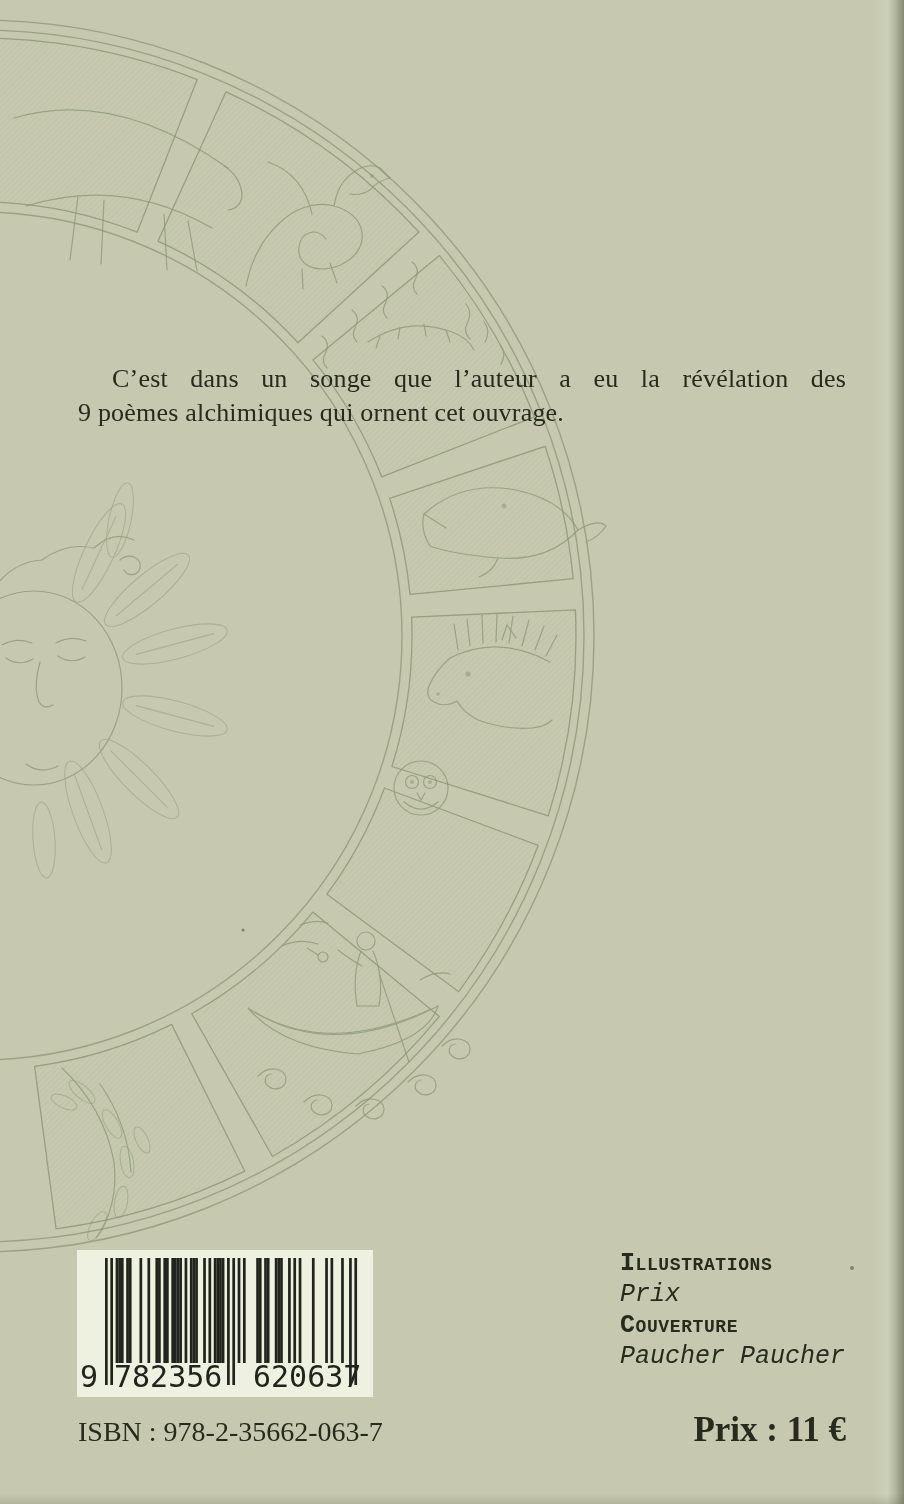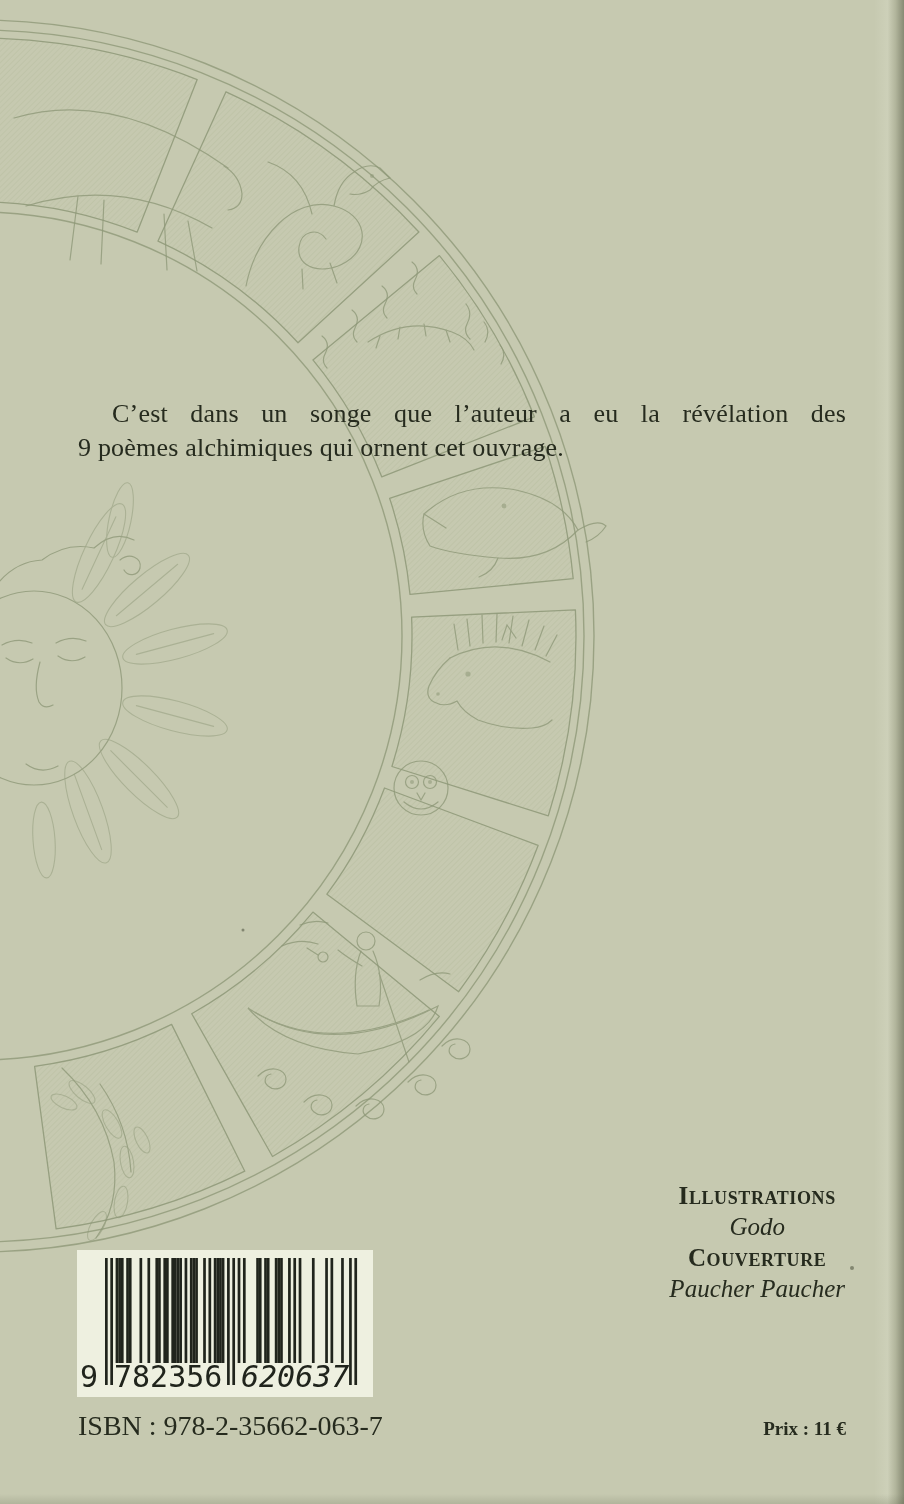--- a/index.html
+++ b/index.html
@@ -16,53 +16,53 @@
   .wheel-panels path { fill:url(#hatch); stroke:#8e9878; stroke-width:1.3; stroke-linejoin:round; opacity:0.85; }
   .wheel-ring circle { fill:none; stroke:#8e9878; stroke-width:1.4; opacity:0.8; }
   .leaf { stroke:#8e9878; fill:none; stroke-width:1.1; opacity:0.62; }
 
   
   .blurb {
     position:absolute; z-index:10; left:78px; top:362px; width:768px;
     font-size:26px; line-height:34px; letter-spacing:0.2px;
   }
   .blurb .line { white-space:nowrap; }
-  .blurb .indent { padding-left:34px;margin-top:35px; }
+  .blurb .indent { padding-left:34px; }
   .blurb .j { text-align:justify; text-align-last:justify; }
 
   
   .credits {
-    position:absolute; z-index:10; right:59px; top:1180px;
-    text-align:center; font-size:25px; line-height:31px;
+    position:absolute; z-index:10; right:59px; top:1248px;
+    text-align:left; font-size:25px; line-height:31px;font-family:Liberation Mono, monospace;
   }
   .credits .sc { font-variant:small-caps; font-weight:bold; letter-spacing:0.6px; }
   .credits .it { font-style:italic; }
 
   
   .barcode-box {
     position:absolute; z-index:10; left:77px; top:1250px;
     width:296px; height:147px; background:#eef0e0;
   }
   .barcode-box svg { position:absolute; left:0; top:0; }
   .barcode-box svg rect { fill:#20241c; }
   .bc-digit {
     position:absolute; bottom:3px; color:#20241c;
     font-family:"DejaVu Sans Mono", monospace; font-size:30px;
   }
   .bc-prefix { left:3px; }
   .bc-left   { left:37px; }
-  .bc-right  { left:164px;font-style:italic; }
+  .bc-right  { left:176px; }
 
   
   .footer {
     position:absolute; z-index:10; left:78px; right:58px; top:1410px;
     display:flex; justify-content:space-between; align-items:baseline;
   }
   .isbn  { font-size:28px; }
-  .price { font-size:19px; font-weight:bold; }
+  .price { font-size:35px; font-weight:bold; }
 
   
   .edge-shadow {
     position:absolute; z-index:50; top:0; right:0; bottom:0; width:30px; pointer-events:none;
     background:linear-gradient(to right, rgba(120,124,95,0) 0%, rgba(226,229,210,0.25) 45%,
                rgba(96,100,74,0.20) 72%, rgba(66,70,50,0.48) 100%);
   }
   .bottom-shadow {
     position:absolute; z-index:50; left:0; right:0; bottom:0; height:10px; pointer-events:none;
     background:linear-gradient(to bottom, rgba(70,74,52,0) 0%, rgba(70,74,52,0.16) 100%);
@@ -224,21 +224,21 @@
     </g>
   </svg>
 
   <div class="blurb">
     <div class="line indent j">C’est dans un songe que l’auteur a eu la révélation des</div>
     <div class="line">9 poèmes alchimiques qui ornent cet ouvrage.</div>
   </div>
 
   <div class="credits">
     <div class="sc">Illustrations</div>
-    <div class="it">Godo</div>
+    <div class="it">Prix</div>
     <div class="sc">Couverture</div>
     <div class="it">Paucher Paucher</div>
   </div>
 
   <div class="barcode-box">
     <svg width="296" height="147">
         <rect x="28.00" y="8" width="2.70" height="127"></rect>
         <rect x="33.31" y="8" width="2.70" height="127"></rect>
         <rect x="38.61" y="8" width="2.70" height="105"></rect>
         <rect x="41.27" y="8" width="2.70" height="105"></rect>

